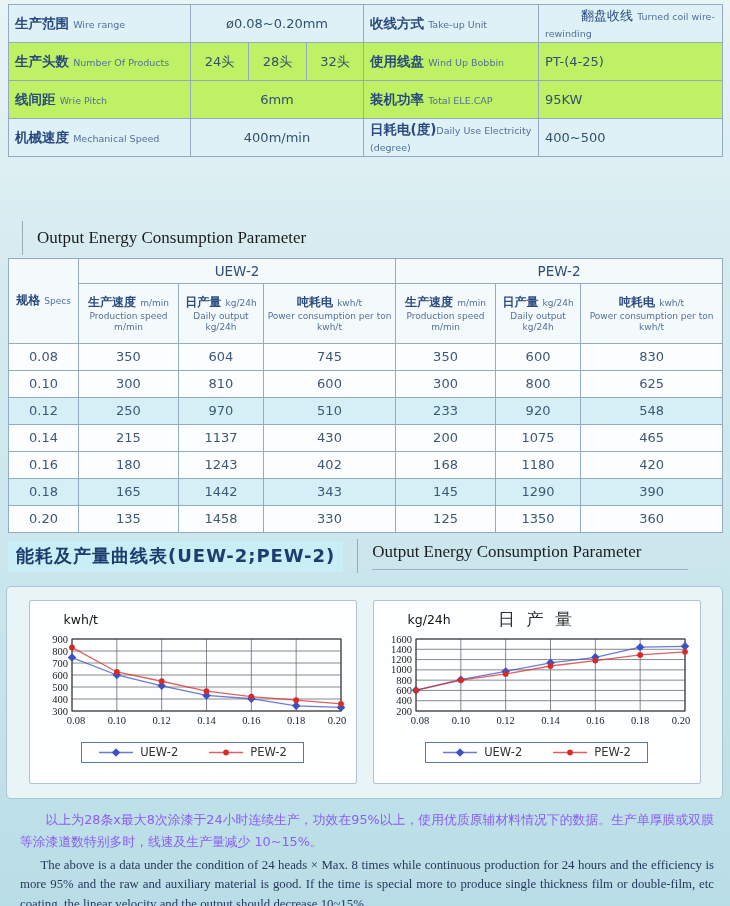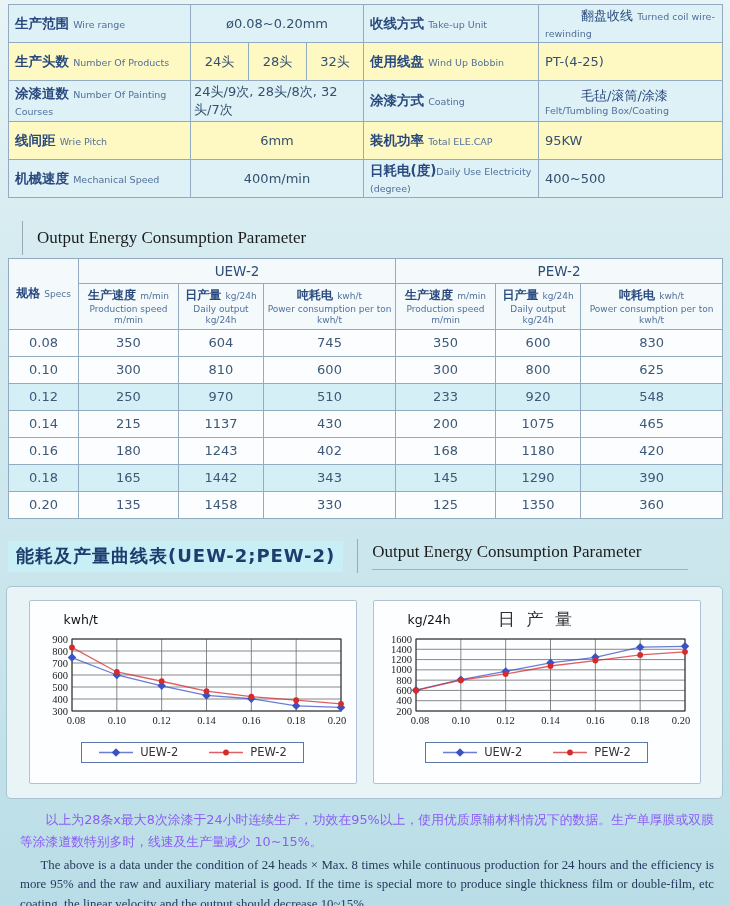--- a/index.html
+++ b/index.html
@@ -10,40 +10,40 @@
     position:relative; color:#2a4a7f;
   }
   .abs { position:absolute; }
 
   
   table { border-collapse:collapse; table-layout:fixed; width:714px; background:#fbfdfe; }
   td,th { border:1px solid #93abc0; font-size:13px; color:#3d5878; padding:2px 6px; vertical-align:middle; }
   .spec-table { border:1.5px solid #7f9ab2; }
   .spec-table td { height:38px; }
   .spec-table tr.tint td { background:#ddf1f6; }
-  .spec-table tr.plain td { background:#fef9c3; }
+  .spec-table tr.plain td { background:#bef264; }
   .lbl-cn { font-size:13.5px; font-weight:bold; color:#2a4a7f; }
   .lbl-en { font-size:9.5px; color:#52709b; }
   .val-center { text-align:center; color:#33506f; }
   .val-left { text-align:left; color:#33506f; }
   .val2-cn { font-size:13px; color:#2a4a7f;margin-left:36px; }
   .val2-en { font-size:9.5px; color:#52709b; }
 
   
   .section-heading { display:flex; align-items:center; height:32px; }
   .heading-cn { background:#c7eff5; color:#1c3d6e; font-weight:bold; font-size:18px; padding:3px 8px 4px; letter-spacing:1px; white-space:nowrap; }
   .heading-divider { width:1px; height:34px; background:#9aa8b8; margin:0 14px; }
   .heading-en { font-family:"Liberation Serif","DejaVu Serif",serif; font-size:17px; color:#1d1d1d; white-space:nowrap; }
   .heading-en.underlined { width:316px; padding-bottom:7px; border-bottom:1px solid #9fb3c4; }
 
   
   .param-table { border:1.5px solid #7f9ab2; }
   .param-table th { background:#f4fafc; font-weight:normal; }
   .param-table .group-h { font-size:13.5px; color:#2e4c78; height:25px; }
-  .param-table .sub-h { height:34px; padding:3px 2px; }
+  .param-table .sub-h { height:34px; padding:10px 2px; }
   .sub-cn { font-size:12px; font-weight:bold; color:#2a4a7f; }
   .sub-unit { font-size:9px; font-weight:normal; color:#52709b; }
   .sub-en { font-size:9px; color:#52709b; display:block; line-height:1.2; }
   .param-table td { text-align:center; height:27px; background:#fbfdfe; }
   .param-table tr.hl td { background:#d4f0f6; }
 
   
   .chart-panel { left:6px; top:586px; width:717px; height:213px;
     border:1px solid #a9c3d2; border-radius:5px; background:#e9f4f7;
     display:flex; justify-content:center; gap:16px; padding-top:13px; }
@@ -84,29 +84,20 @@
     <td><span class="lbl-cn">收线方式</span> <span class="lbl-en">Take-up Unit</span></td>
     <td class="val-left"><span class="val2-cn">翻盘收线</span> <span class="val2-en">Turned coil wire-rewinding</span></td>
   </tr>
   <tr class="plain">
     <td><span class="lbl-cn">生产头数</span> <span class="lbl-en">Number Of Products</span></td>
     <td class="val-center">24头</td>
     <td class="val-center">28头</td>
     <td class="val-center">32头</td>
     <td><span class="lbl-cn">使用线盘</span> <span class="lbl-en">Wind Up Bobbin</span></td>
     <td class="val-left">PT-(4-25)</td>
-  </tr>
-  <tr class="tint">
-    <td><span class="lbl-cn">涂漆道数</span> <span class="lbl-en">Number Of Painting Courses</span></td>
-    <td colspan="3" class="val-left" style="padding-left:3px;">24头/9次, 28头/8次, 32头/7次</td>
-    <td><span class="lbl-cn">涂漆方式</span> <span class="lbl-en">Coating</span></td>
-    <td class="val-left">
-          <div class="val2-cn">毛毡/滚筒/涂漆</div>
-          <div class="val2-en">Felt/Tumbling Box/Coating</div>
-        </td>
   </tr>
   <tr class="plain">
     <td><span class="lbl-cn">线间距</span> <span class="lbl-en">Wrie Pitch</span></td>
     <td colspan="3" class="val-center">6mm</td>
     <td><span class="lbl-cn">装机功率</span> <span class="lbl-en">Total ELE.CAP</span></td>
     <td class="val-left">95KW</td>
   </tr>
   <tr class="tint">
     <td><span class="lbl-cn">机械速度</span> <span class="lbl-en">Mechanical Speed</span></td>
     <td colspan="3" class="val-center">400m/min</td>

